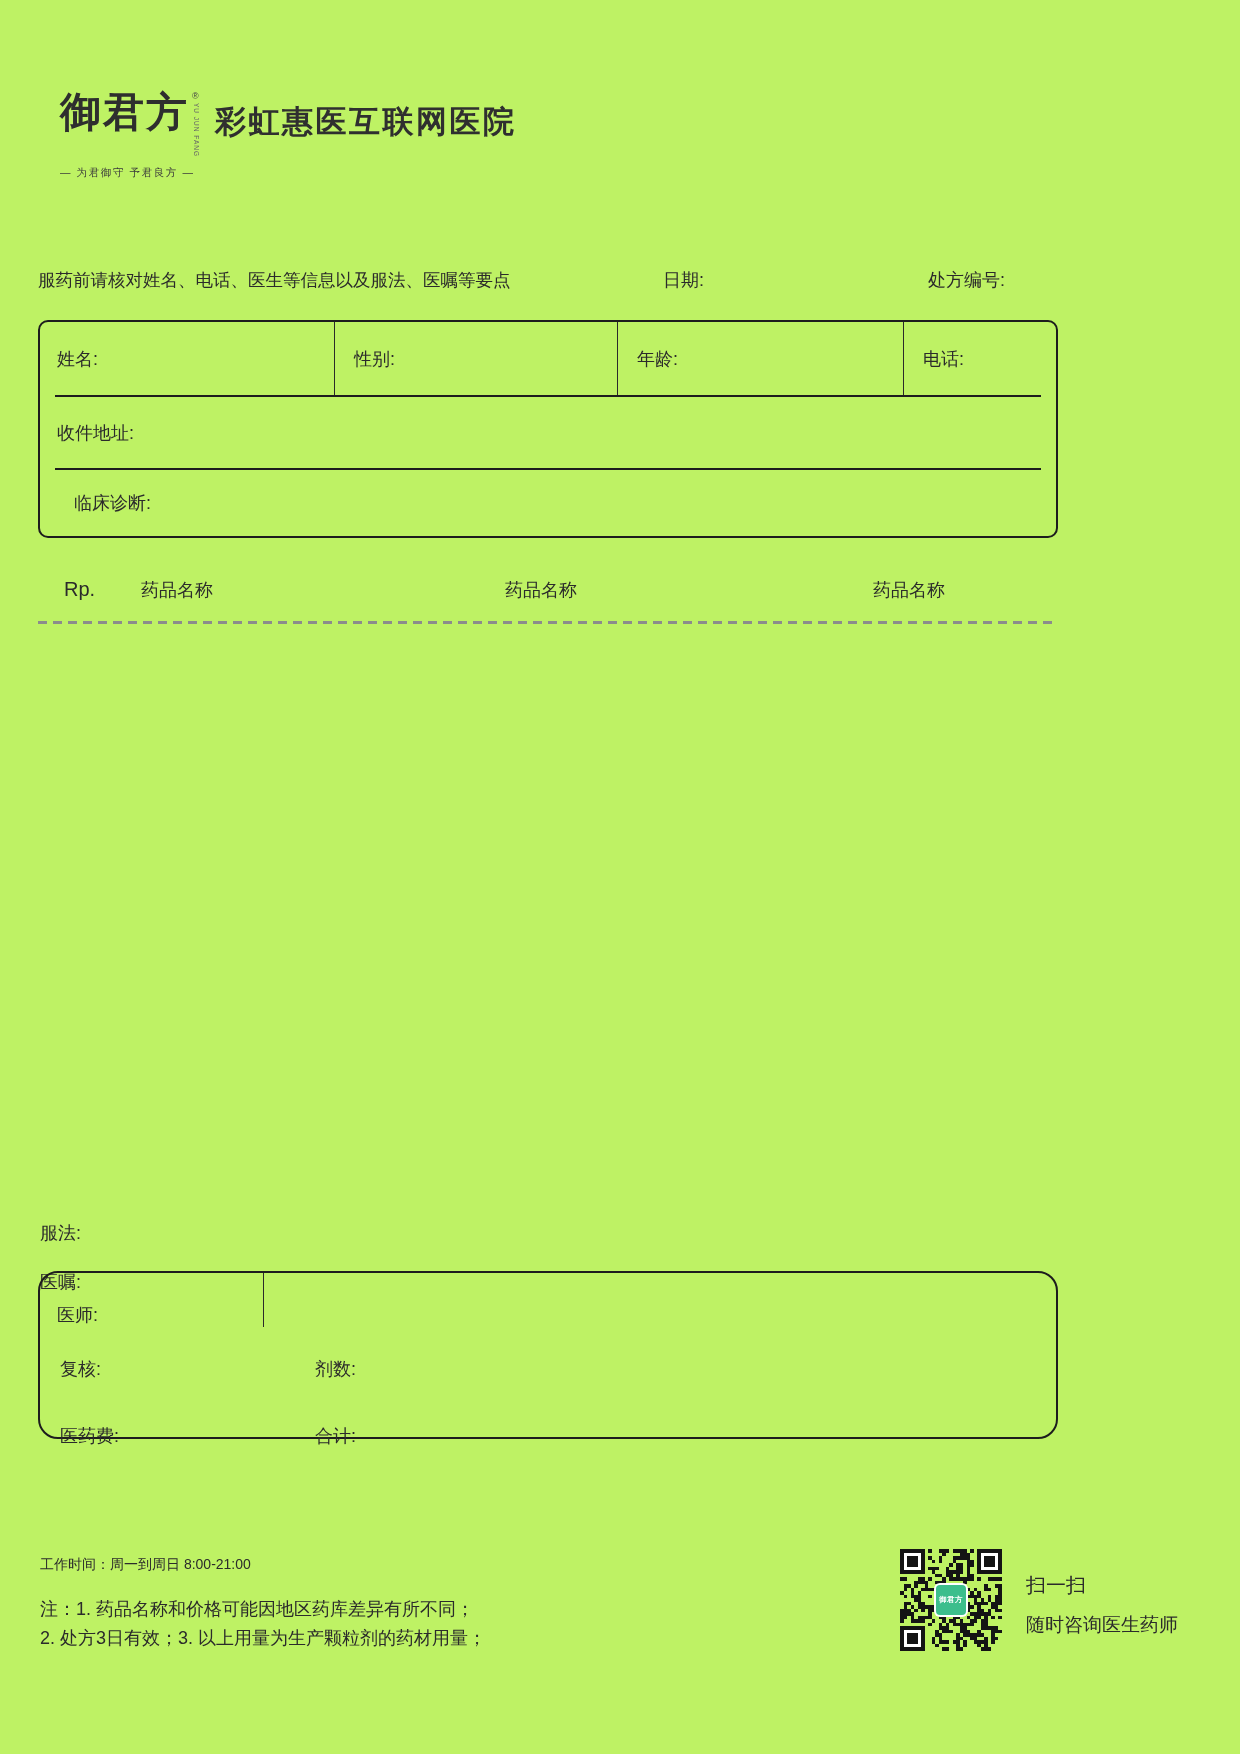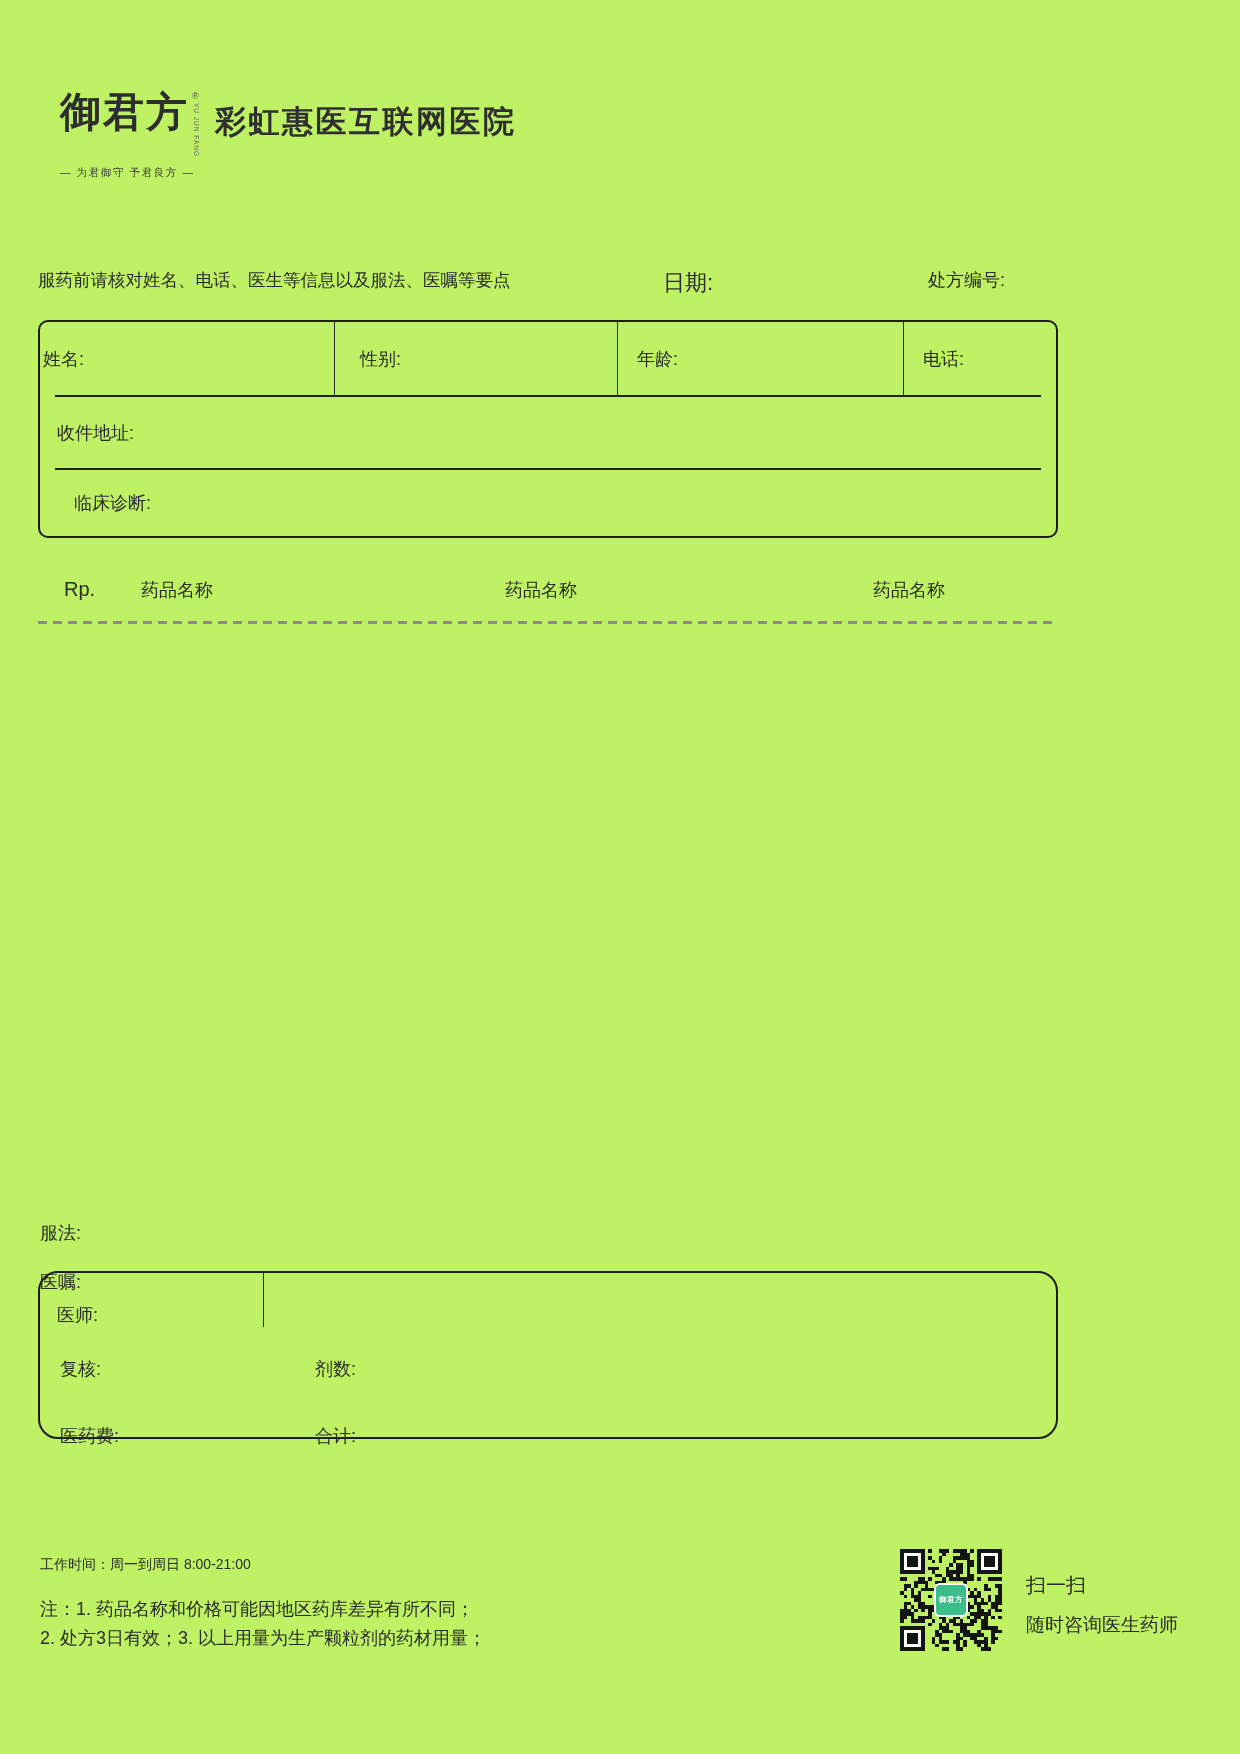--- a/index.html
+++ b/index.html
@@ -30,32 +30,32 @@
     color:#3a3a3a;white-space:nowrap;
   }
   .hospital-title{
     position:absolute;left:215px;top:101px;
     font-size:31px;font-weight:900;letter-spacing:2.5px;
     color:#2f2f2f;white-space:nowrap;
   }
   
   .notice-row{position:absolute;left:0;top:268px;width:1240px;height:24px;}
   .notice-text{position:absolute;left:38px;font-size:17.5px;color:#2b2b2b;white-space:nowrap;}
-  .date-label{position:absolute;left:663px;font-size:22px;color:#2b2b2b;}
+  .date-label{position:absolute;left:663px;font-size:18px;color:#2b2b2b;}
   .rx-label{position:absolute;left:928px;font-size:18px;color:#2b2b2b;}
   
   .patient-box{
     position:absolute;left:38px;top:320px;width:1020px;height:218px;
     border:2.5px solid #1d1d1d;border-radius:10px;box-sizing:border-box;
     display:flex;flex-direction:column;
   }
   .p-row1{height:73px;display:flex;align-items:stretch;}
   .p-cell{display:flex;align-items:center;box-sizing:border-box;font-size:18px;}
-  .p-cell.c1{width:294px;padding-left:3px;}
-  .p-cell.c2{width:283px;padding-left:25px;border-left:1.5px solid #2a2a2a;}
+  .p-cell.c1{width:294px;padding-left:17px;}
+  .p-cell.c2{width:283px;padding-left:19px;border-left:1.5px solid #2a2a2a;}
   .p-cell.c3{width:286px;padding-left:19px;border-left:1.5px solid #2a2a2a;}
   .p-cell.c4{flex:1;padding-left:19px;border-left:1.5px solid #2a2a2a;}
   .hline{border-top:2px solid #1d1d1d;margin:0 15px;}
   .p-row2{height:71px;display:flex;align-items:center;padding-left:17px;font-size:18px;border-radius:8px;}
   .p-row3{flex:1;display:flex;align-items:center;padding-left:34px;font-size:18px;}
   
   .rp-row{position:absolute;left:0;top:578px;width:1240px;height:26px;}
   .rp-label{position:absolute;left:64px;font-size:20px;color:#2b2b2b;}
   .drug-col-1{position:absolute;left:141px;font-size:18px;}
   .drug-col-2{position:absolute;left:505px;font-size:18px;}

